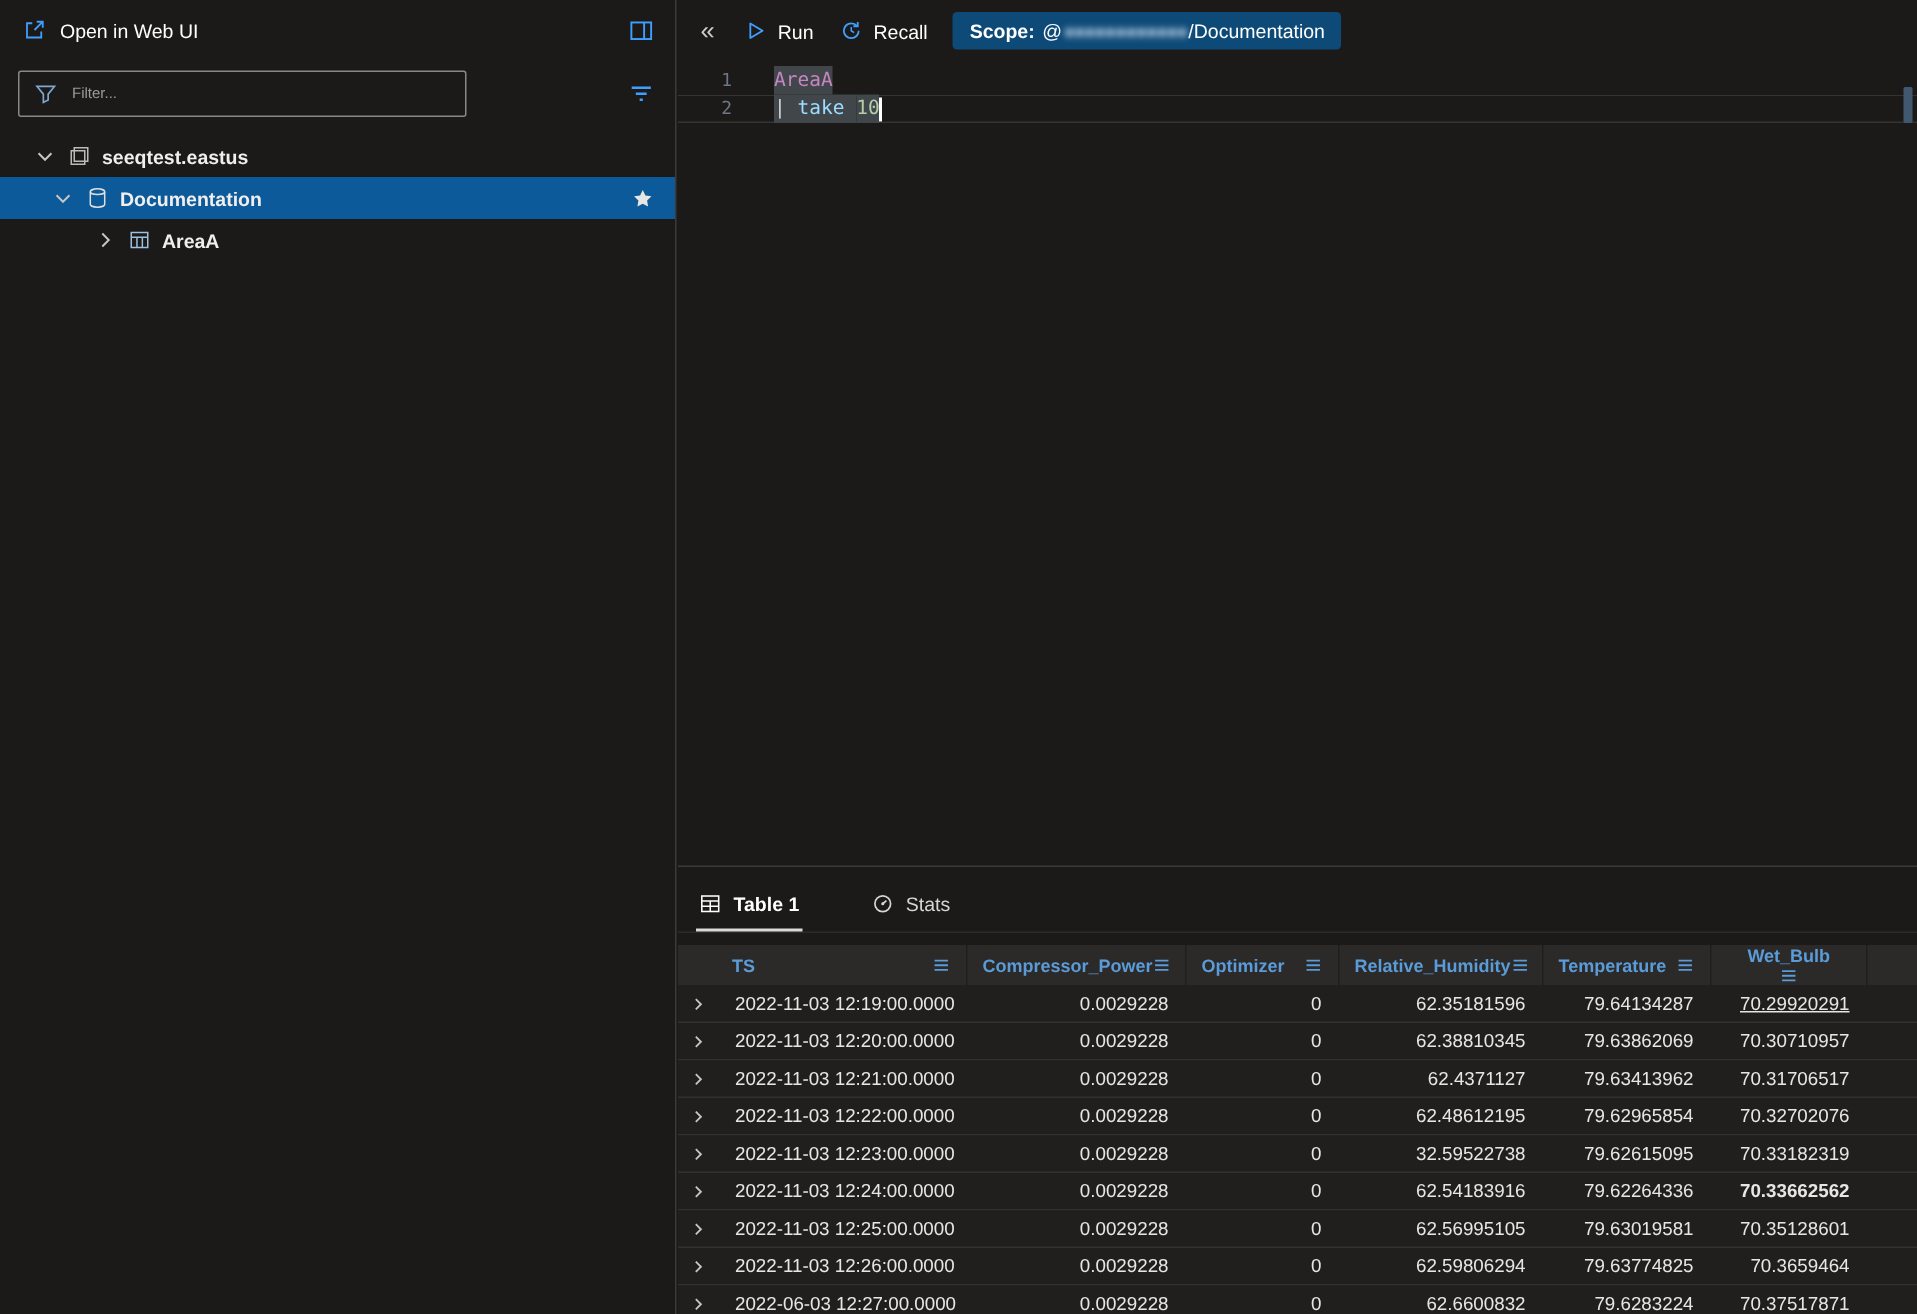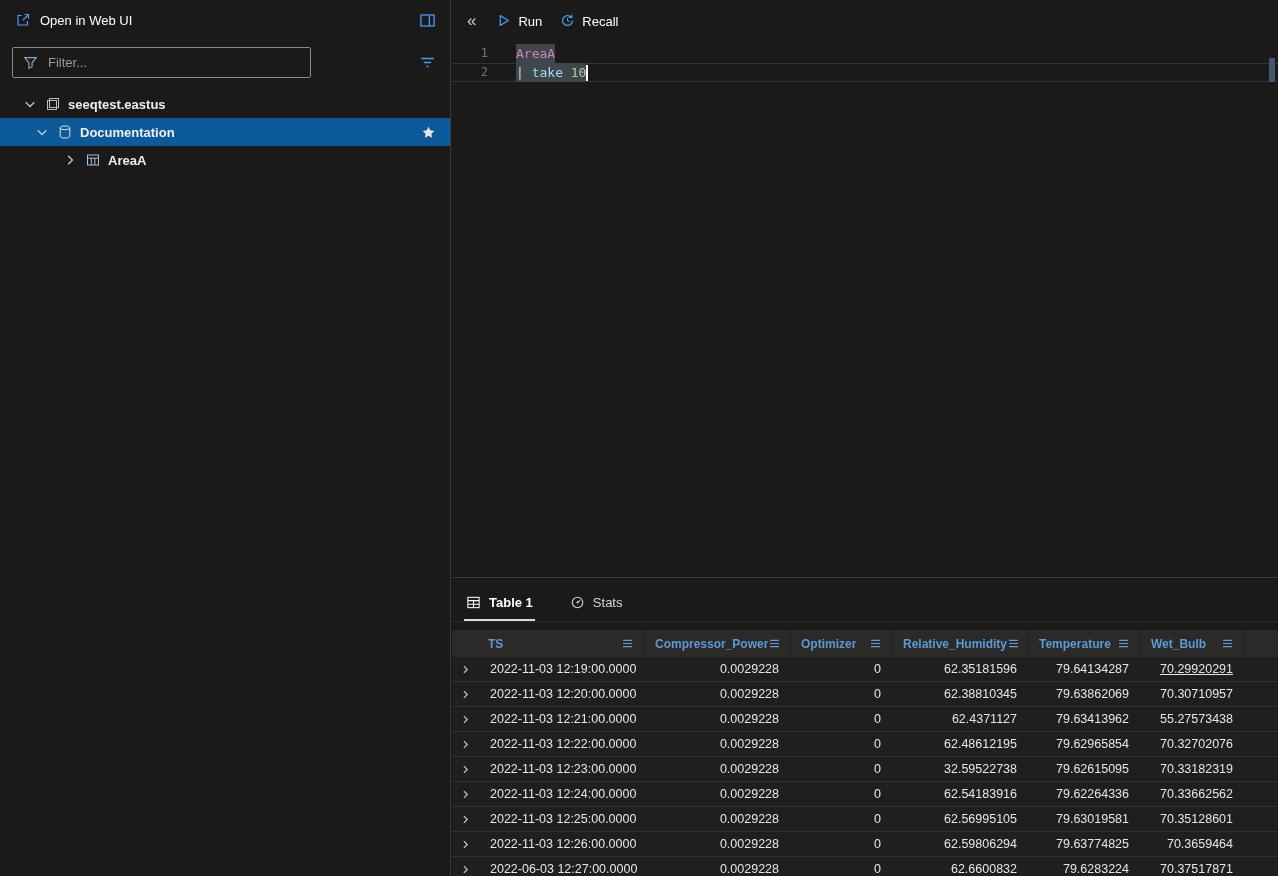--- a/index.html
+++ b/index.html
@@ -11,21 +11,21 @@
   .sidebar { position:absolute; left:0; top:0; width:451px; height:100%; border-right:1px solid #3b3a39; background:#1b1a19; }
   .sb-topbar { height:40px; display:flex; align-items:center; padding:0 14px; }
   .open-web { display:flex; align-items:center; gap:9px; cursor:pointer; color:#ffffff; }
   .i16 { display:inline-flex; align-items:center; justify-content:center; width:17px; height:17px; flex:none; }
   .accent { color:var(--accent); }
   .gray-ic { color:#7fa8cf; }
   .push-right { margin-left:auto; }
 
   .filter-row { display:flex; align-items:center; padding:7px 14px 6px 12px; }
   .filter-box { width:299px; height:31px; border:1px solid #8a8886; border-radius:2px; display:flex; align-items:center; gap:7px; padding:0 9px; background:transparent; }
-  .filter-input { flex:1; background:transparent; border:none; outline:none; color:#d8d6d4; font-size:13px; font-family:inherit; }
+  .filter-input { flex:1; background:transparent; border:none; outline:none; color:#d8d6d4; font-size:10px; font-family:inherit; }
   .filter-input::placeholder { color:#9d9b99; }
 
   .tree { margin-top:6px; }
   .tree-row { height:28px; display:flex; align-items:center; gap:7px; cursor:pointer; padding-right:8px; }
   .tree-row.selected { background:var(--selection-blue); }
   .tree-chev, .tree-icon { display:inline-flex; width:16px; height:16px; align-items:center; justify-content:center; flex:none; }
   .tree-label { font-weight:600; color:#f0efee; white-space:nowrap; }
   .tree-star { margin-left:auto; margin-right:6px; display:inline-flex; }
 
   
@@ -46,21 +46,21 @@
   .hl { background:#41464b; }
   .tok-plain { color:#d4d4d4; }
   .tok-tbl { color:var(--kusto-table-color); }
   .tok-kw { color:var(--kusto-keyword-color); }
   .tok-num { color:var(--kusto-number-color); }
   .cursor { width:2px; height:16px; background:#ffffff; flex:none; }
   .ruler-marker { position:absolute; right:3px; top:18px; width:6px; height:24px; background:#41586f; border-radius:1px; }
 
   
   .results { position:absolute; left:0; right:0; bottom:0; height:299px; border-top:1px solid #3b3a39; background:#1b1a19; overflow:hidden; }
-  .tabbar { height:44px; display:flex; align-items:flex-end; gap:33px; padding-left:12px; border-bottom:1px solid #2c2b2a; }
+  .tabbar { height:44px; display:flex; align-items:flex-end; gap:44px; padding-left:12px; border-bottom:1px solid #2c2b2a; }
   .tab { display:flex; align-items:center; gap:8px; color:#d8d6d4; padding:0 2px 11px 2px; position:relative; cursor:pointer; }
   .tab.active { color:#ffffff; font-weight:700; }
   .tab.active::after { content:''; position:absolute; left:0; right:0; bottom:0; height:2px; background:#dcdad8; }
   .tab .i16 { width:15px; height:15px; }
 
   .grid-header { display:flex; align-items:center; height:27px; margin-top:8px; background:#2b2a29; color:var(--grid-header-text); font-weight:700; font-size:12px; }
   .hspacer { width:26px; height:100%; flex:none; }
   .hcell { display:flex; align-items:center; justify-content:space-between; padding:0 10px; height:100%; border-right:1px solid #201f1e; flex:none; cursor:pointer;text-align:right; }
   .hmenu { display:inline-flex; color:var(--grid-header-text); }
 
@@ -175,20 +175,26 @@
       </div>
       <div class="tb-btn">
         <span class="i16 accent">
           <svg width="15" height="15" viewBox="0 0 16 16">
               <path d="M13.3 8A5.3 5.3 0 1 1 8 2.7c1.7 0 3.1.7 4.1 1.9" fill="none" stroke="currentColor" stroke-width="1.3"></path>
               <path d="M12.6 1.7v3.1h-3.1" fill="none" stroke="currentColor" stroke-width="1.3"></path>
               <path d="M8 5.3V8l2 1.4" fill="none" stroke="currentColor" stroke-width="1.1"></path>
             </svg>
         </span>
         <span>Recall</span>
+      </div>
+      <div class="scope-badge">
+        <span class="scope-label">Scope:</span>
+        <span>@</span>
+        <span class="redacted">●●●●●●●●●●●●</span>
+        <span>/Documentation</span>
       </div>
     </div>
 
     <div class="editor">
       <div id="code-lines">
           <div class="code-line">
             <span class="ln">1</span>
             <span class="tok tok-tbl hl">AreaA</span>
           </div>
           <div class="code-line current">
@@ -260,21 +266,21 @@
               </span>
             </div>
             <div class="hcell" style="width: 112px;">
               <span class="hlabel">Temperature</span>
               <span class="hmenu">
                 <svg width="13" height="13" viewBox="0 0 16 16">
                   <path d="M2.5 4.2h11M2.5 8h11M2.5 11.8h11" stroke="currentColor" stroke-width="1.5" fill="none"></path>
                 </svg>
               </span>
             </div>
-            <div class="hcell" style="width: 104px;">
+            <div class="hcell" style="width: 104px; flex-direction: column;">
               <span class="hlabel">Wet_Bulb</span>
               <span class="hmenu">
                 <svg width="13" height="13" viewBox="0 0 16 16">
                   <path d="M2.5 4.2h11M2.5 8h11M2.5 11.8h11" stroke="currentColor" stroke-width="1.5" fill="none"></path>
                 </svg>
               </span>
             </div>
           </div>
         <div id="grid-body">
             <div class="grid-row">
@@ -307,21 +313,21 @@
               <span class="xcell">
                 <svg width="13" height="13" viewBox="0 0 16 16">
                   <path d="M6 3.8 10.2 8 6 12.2" fill="none" stroke="#c8c6c4" stroke-width="1.5"></path>
                 </svg>
               </span>
               <div class="cell" style="width: 167px;">2022-11-03 12:21:00.0000</div>
               <div class="cell num" style="width: 146px;">0.0029228</div>
               <div class="cell num" style="width: 102px;">0</div>
               <div class="cell num" style="width: 136px;">62.4371127</div>
               <div class="cell num" style="width: 112px;">79.63413962</div>
-              <div class="cell num" style="width: 104px;">55.27573438</div>
+              <div class="cell num" style="width: 104px;">70.31706517</div>
             </div>
             <div class="grid-row">
               <span class="xcell">
                 <svg width="13" height="13" viewBox="0 0 16 16">
                   <path d="M6 3.8 10.2 8 6 12.2" fill="none" stroke="#c8c6c4" stroke-width="1.5"></path>
                 </svg>
               </span>
               <div class="cell" style="width: 167px;">2022-11-03 12:22:00.0000</div>
               <div class="cell num" style="width: 146px;">0.0029228</div>
               <div class="cell num" style="width: 102px;">0</div>
@@ -346,21 +352,21 @@
               <span class="xcell">
                 <svg width="13" height="13" viewBox="0 0 16 16">
                   <path d="M6 3.8 10.2 8 6 12.2" fill="none" stroke="#c8c6c4" stroke-width="1.5"></path>
                 </svg>
               </span>
               <div class="cell" style="width: 167px;">2022-11-03 12:24:00.0000</div>
               <div class="cell num" style="width: 146px;">0.0029228</div>
               <div class="cell num" style="width: 102px;">0</div>
               <div class="cell num" style="width: 136px;">62.54183916</div>
               <div class="cell num" style="width: 112px;">79.62264336</div>
-              <div class="cell num" style="width: 104px;">70.33662562</div>
+              <div class="cell num" style="width: 104px; font-weight: bold;">70.33662562</div>
             </div>
             <div class="grid-row">
               <span class="xcell">
                 <svg width="13" height="13" viewBox="0 0 16 16">
                   <path d="M6 3.8 10.2 8 6 12.2" fill="none" stroke="#c8c6c4" stroke-width="1.5"></path>
                 </svg>
               </span>
               <div class="cell" style="width: 167px;">2022-11-03 12:25:00.0000</div>
               <div class="cell num" style="width: 146px;">0.0029228</div>
               <div class="cell num" style="width: 102px;">0</div>

